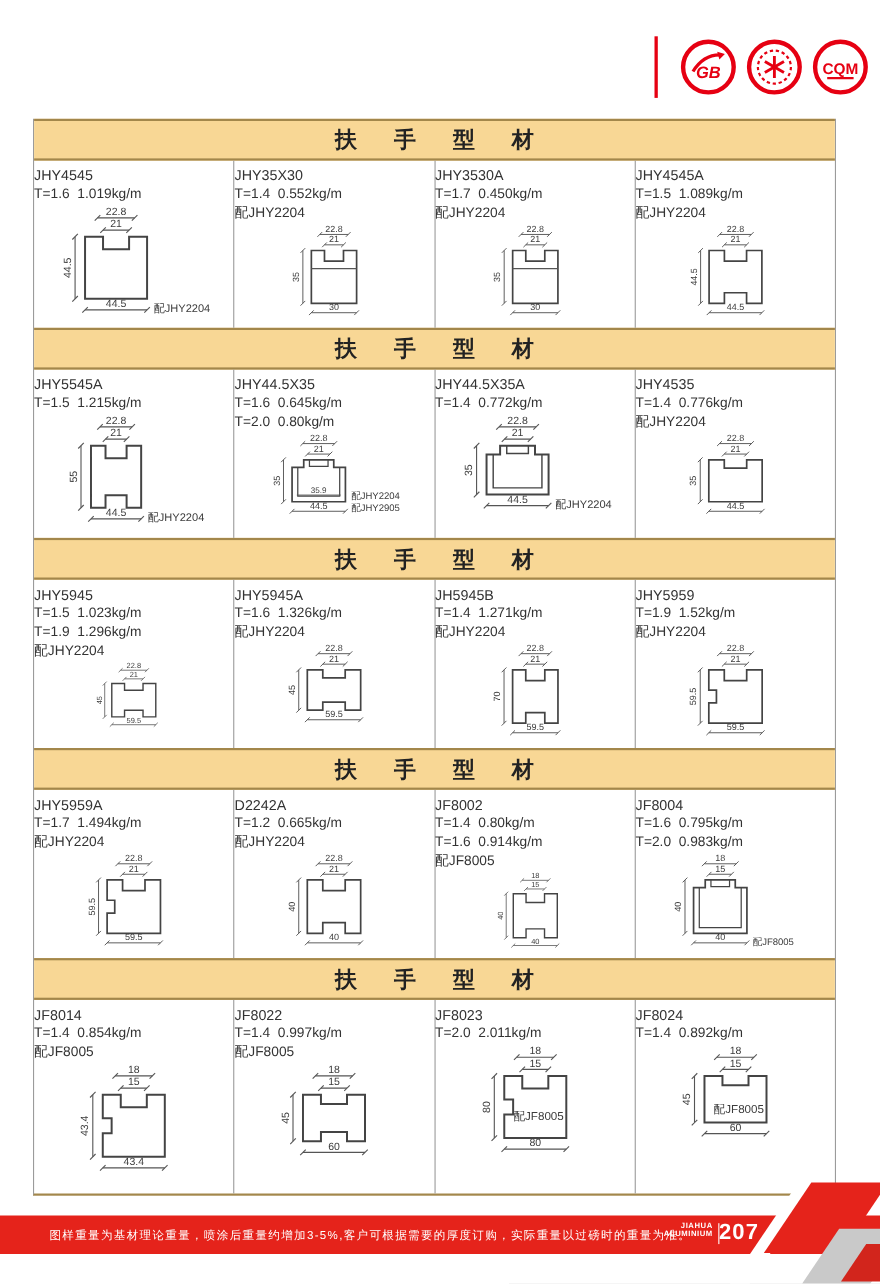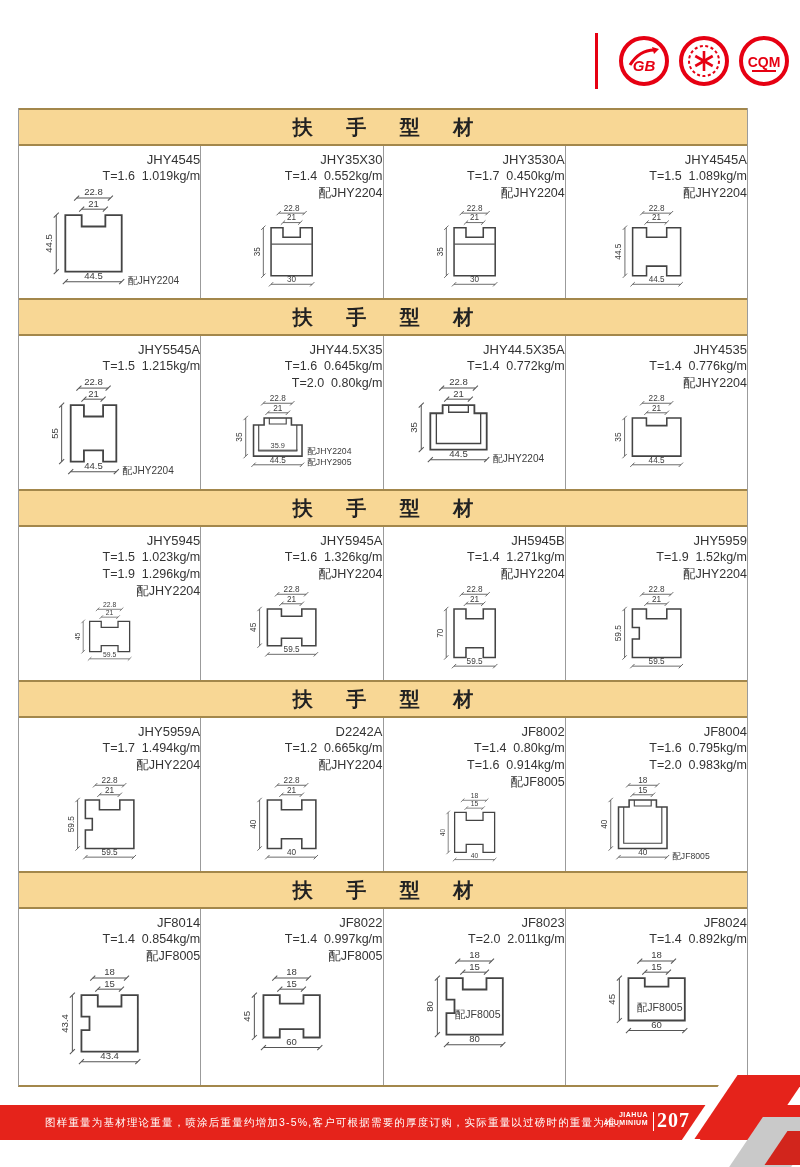--- a/index.html
+++ b/index.html
@@ -9,44 +9,44 @@
   
   header{height:108px;display:flex;justify-content:flex-end;align-items:center;
          padding:14px 10px 0 0;box-sizing:border-box;}
   .title-block{text-align:center;margin-right:12px;}
   .title-block h1{margin:0;font-size:24px;font-weight:bold;color:#252525;letter-spacing:1px;}
   .title-block .sub{font-size:11px;color:#3a3a3a;letter-spacing:.5px;margin-top:2px;}
   .hdr-divider{width:3px;height:56px;background:#E60012;margin:0 12px 0 4px;}
   .logo{width:52px;height:52px;margin-left:8px;flex:0 0 auto;}
 
   
-  .table{margin:0 18px;width:730px;box-sizing:border-box;
+  .table{margin:0 30px;width:730px;box-sizing:border-box;
          border-left:1px solid #9B9B9B;border-right:1px solid #9B9B9B;border-bottom:2px solid #A3874B;}
   .sec-header{background:#F8D795;border-top:2px solid #A3874B;border-bottom:2px solid #A3874B;
               height:34px;display:flex;align-items:center;justify-content:center;}
   .sec-header span{font-size:20px;font-weight:bold;color:#222;letter-spacing:14px;white-space:pre;
                    text-indent:14px;}
   .sec-body{display:flex;}
   .b1{height:152px}.b2{height:153px}.b3{height:153px}.b4{height:153px}.b5{height:176px}
   .cell{flex:1 1 0;border-left:1px solid #9B9B9B;display:flex;flex-direction:column;
-        align-items:flex-end;padding-top:5px;box-sizing:border-box;min-width:0;}
+        align-items:flex-start;padding-top:5px;box-sizing:border-box;min-width:0;}
   .cell:first-child{border-left:none;}
   .pname{font-size:13px;color:#333;line-height:17px;white-space:pre;}
   .pspec{font-size:12.5px;color:#333;line-height:17px;white-space:pre;}
   .draw{flex:1 1 auto;width:100%;min-height:0;}
   .draw svg{width:100%;height:100%;display:block;}
 
   
   footer{position:relative;margin-top:18px;height:35px;background:#E5231B;color:#fff;
          display:flex;align-items:center;overflow:visible;}
   .fnote{margin-left:45px;font-size:10.5px;letter-spacing:1.2px;white-space:nowrap;}
   .fbrand{position:absolute;right:152px;top:6px;display:flex;flex-direction:column;align-items:flex-end;
           font-size:7px;line-height:8px;letter-spacing:.5px;font-weight:bold;}
   .fdiv{position:absolute;right:146px;top:7px;width:1.5px;height:19px;background:#fff;}
-  .fpage{position:absolute;right:110px;top:4px;font-size:20px;font-weight:bold;letter-spacing:1px;font-family:Liberation Serif, serif;}
+  .fpage{position:absolute;right:110px;top:4px;font-size:20px;font-weight:bold;letter-spacing:1px;}
   .deco{position:absolute;transform:skewX(-34deg);}
   .d-white{right:88px;top:-30px;width:18px;height:94px;background:#fff;z-index:1;}
   .d-red{right:14px;top:-30px;width:70px;height:64px;background:#E5231B;z-index:2;}
   .d-gray{right:-8px;top:12px;width:62px;height:50px;background:#c9c9c9;z-index:3;}
   .d-red2{right:-16px;top:26px;width:40px;height:34px;background:#d2251c;z-index:4;}
 </style>
 </head>
 <body>
 
 <div class="page">

